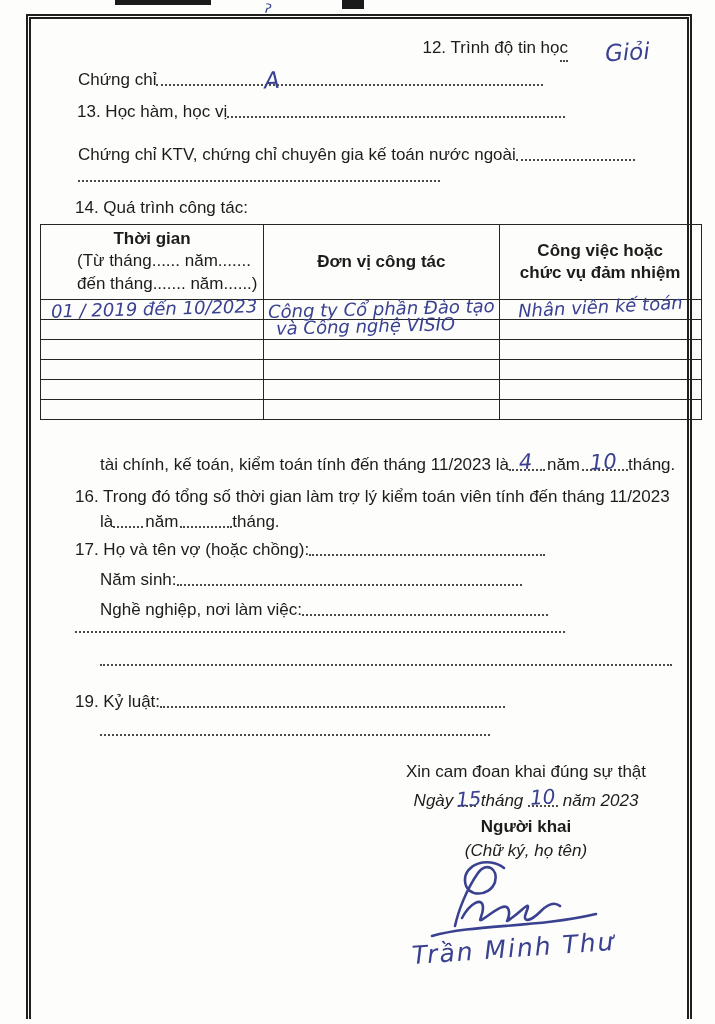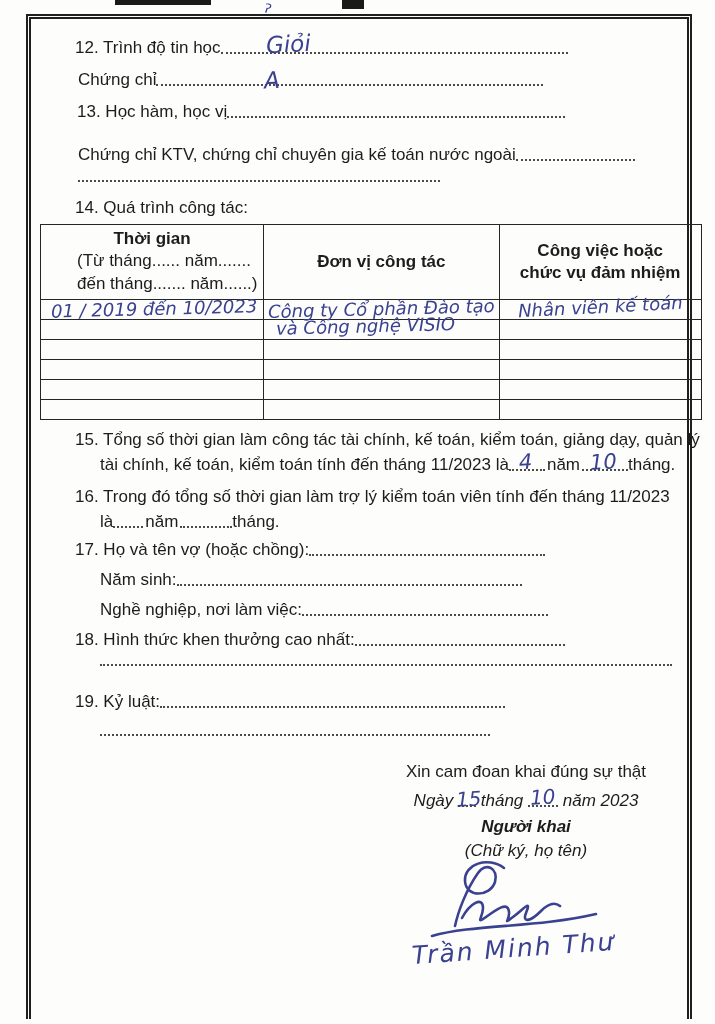--- a/index.html
+++ b/index.html
@@ -40,40 +40,40 @@
   .cell-hw{font-size:18px; white-space:nowrap; line-height:0.9; display:block; transform:rotate(-1.5deg);}
   .cell-hw.role{transform:rotate(-3deg); position:relative; top:-2px;}
   .cell-hw.unit2{position:relative; top:-3px;}
   
   .pline{position:absolute; white-space:nowrap; line-height:1.25;}
   
   .footer{position:absolute; left:375px; top:761px; width:302px; text-align:center;}
   .oath{line-height:1.3;}
   .date-line{display:flex; justify-content:center; align-items:flex-end; font-style:italic; margin-top:7px;}
   .date-line .w{white-space:pre; line-height:1.25;text-align:center;}
-  .signer-title{font-weight:bold; font-style:italic; margin-top:6px;}
+  .signer-title{font-weight:bold; margin-top:6px;}
   .signer-note{font-style:italic; margin-top:4px;}
   .sig-svg{position:absolute; left:412px; top:856px;}
   .sig-name{
     position:absolute; left:396px; top:934px; width:235px; text-align:center;
     font-size:25px; letter-spacing:2px; transform:rotate(-4deg); white-space:nowrap;
   }
   .hw20{font-size:20px;} .hw21{font-size:21px;} .hw23{font-size:23px;}
 </style>
 </head>
 <body>
 
 <div class="page">
   <div class="frame"></div>
   <div class="artifact" style="left:115px; top:0; width:96px; height:5px;"></div>
   <div class="artifact" style="left:342px; top:0; width:22px; height:9px;"></div>
 
   <span class="hw stray-hook">ˀ</span>
 
-  <div class="fline" style="left:75px; top:37px; width:493px;">
+  <div class="fline" style="left:75px; top:37px; width:493px;flex-direction:column;">
     <span class="lbl">12. Trình độ tin học</span>
     <span class="leader">
       <span class="hw hw-over hw23" style="left:45px;">Giỏi</span>
     </span>
   </div>
 
   <div class="fline" style="left:78px; top:69px; width:465px;">
     <span class="lbl">Chứng chỉ</span>
     <span class="leader">
       <span class="hw hw-over hw23" style="left:108px; bottom:-8px;">A</span>
@@ -157,21 +157,20 @@
         <td><span></span></td>
       </tr>
       <tr>
         <td><span></span></td>
         <td><span></span></td>
         <td><span></span></td>
       </tr>
     </tbody>
   </table>
 
-  <div class="pline" style="left:75px; top:429px;">15. Tổng số thời gian làm công tác tài chính, kế toán, kiểm toán, giảng dạy, quản lý</div>
   <div class="fline" style="left:100px; top:454px; width:572px;">
     <span class="lbl">tài chính, kế toán, kiểm toán tính đến tháng 11/2023 là</span>
     <span class="leader fx" style="width:36px;">
       <span class="hw hw-over hw21" style="left:10px;">4</span>
     </span>
     <span class="lbl" style="padding:0 2px;">năm</span>
     <span class="leader fx" style="width:46px;">
       <span class="hw hw-over hw21" style="left:8px;">10</span>
     </span>
     <span class="lbl">tháng.</span>
@@ -193,21 +192,20 @@
   <div class="fline" style="left:100px; top:599px; width:448px;">
     <span class="lbl">Nghề nghiệp, nơi làm việc:</span>
     <span class="leader"></span>
   </div>
   <div class="fline" style="left:100px; top:569px; width:422px;">
     <span class="lbl">Năm sinh:</span>
     <span class="leader"></span>
   </div>
 
   <div class="fline" style="left:75px; top:629px; width:490px;">
-    <span class="lbl">18. Hình thức khen thưởng cao nhất:</span>
     <span class="leader"></span>
   </div>
   <div class="fline" style="left:100px; top:650px; width:572px; height:20px;">
     <span class="leader"></span>
   </div>
 
   <div class="fline" style="left:75px; top:691px; width:430px;">
     <span class="lbl">19. Kỷ luật:</span>
     <span class="leader"></span>
   </div>

